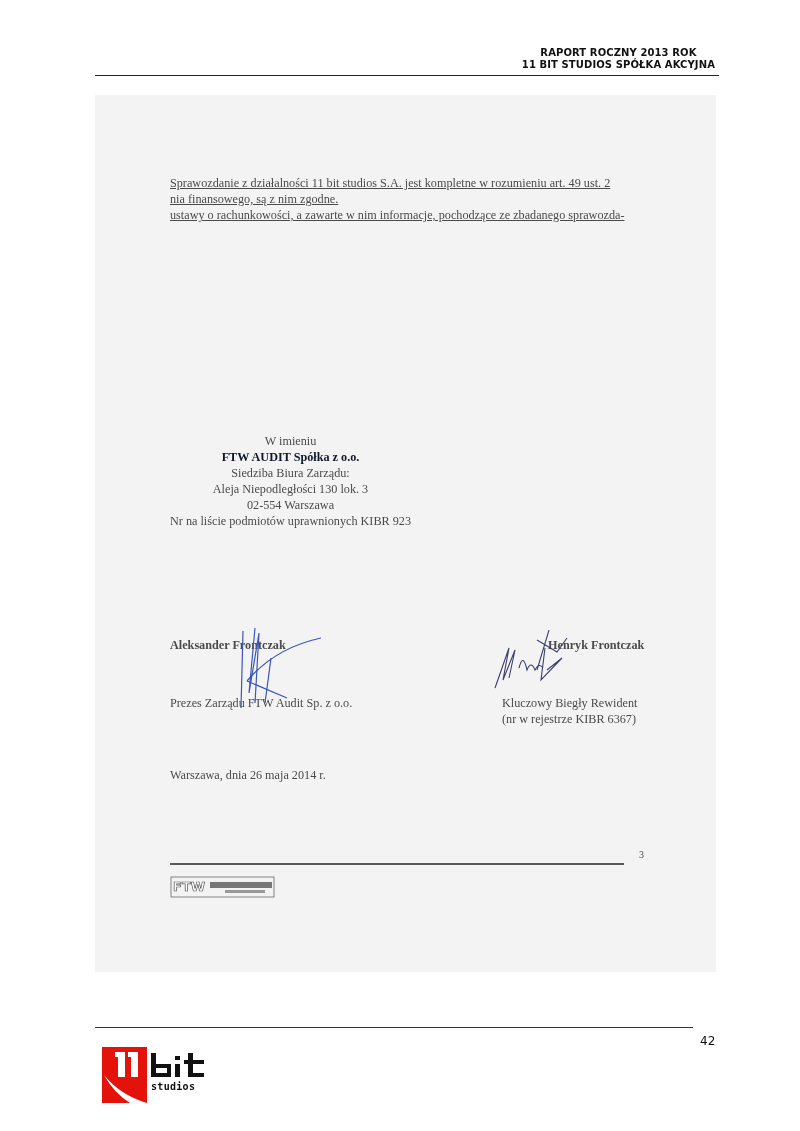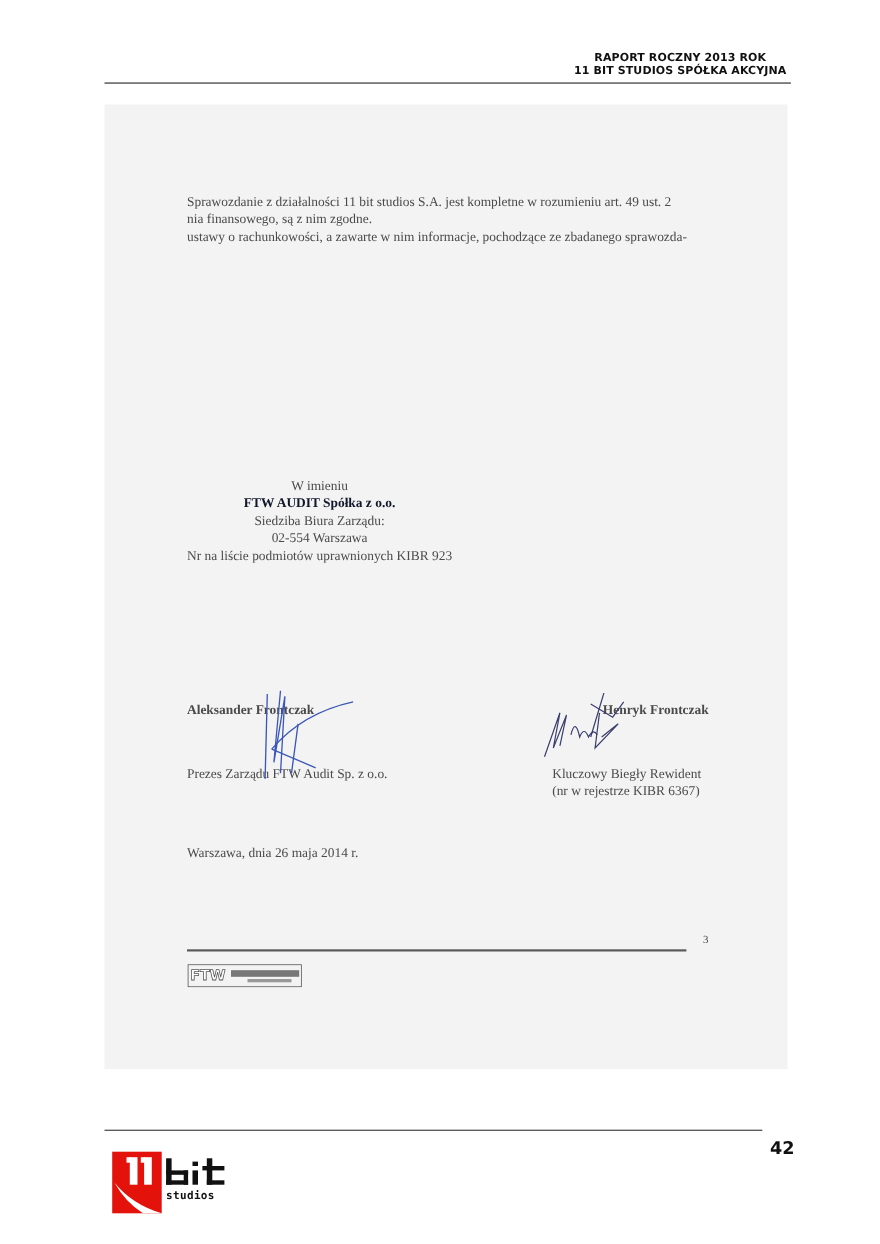--- a/index.html
+++ b/index.html
@@ -14,35 +14,35 @@
   }
   .hdr-line { position: absolute; left: 95px; top: 75px; width: 624px; height: 1px; background: #222; }
   .scan {
     position: absolute; left: 95px; top: 95px; width: 621px; height: 877px;
     background: #f4f3f3;
   }
   .scan .txt {
     font-family: "Liberation Serif", serif; color: #4a4a4a; font-size: 12.2px; line-height: 16px;
   }
   .para { position: absolute; left: 75px; top: 80px; width: 480px; }
-  .para span { display: block; white-space: nowrap; }
+  .para span { display: block; white-space: nowrap; text-decoration: underline; }
   .addr { position: absolute; left: 75px; top: 338px; }
   .addr div { white-space: nowrap; text-align: center; }
   .bold { font-weight: bold; color: #0f172a; }
   .sig-left-name { position: absolute; left: 75px; top: 542px; }
   .sig-left-role { position: absolute; left: 75px; top: 600px; }
   .sig-right-name { position: absolute; left: 453px; top: 542px; }
   .sig-right-role { position: absolute; left: 407px; top: 600px; }
   .city-date { position: absolute; left: 75px; top: 672px; }
   .scan-line { position: absolute; left: 75px; top: 768px; width: 454px; height: 2px; background: #5a5a5a; }
   .scan-pno { position: absolute; left: 544px; top: 752px; font-size: 10px !important; }
   .ftw-logo { position: absolute; left: 75px; top: 781px; width: 105px; height: 22px; }
   .sig-svg { position: absolute; }
   .ftr-line { position: absolute; left: 95px; top: 1027px; width: 598px; height: 1px; background: #333; }
-  .pno { position: absolute; left: 700px; top: 1034px; font-size: 16px; color: #111; font-family: "DejaVu Sans", sans-serif; font-weight: bold; }
+  .pno { position: absolute; left: 700px; top: 1034px; font-size: 12px; color: #111; font-family: "DejaVu Sans", sans-serif; }
   .logo11 { position: absolute; left: 100px; top: 1045px; width: 122px; height: 62px; }
 </style>
 </head>
 <body>
 
 <div class="hdr">
   <div>RAPORT ROCZNY 2013 ROK</div>
   <div>11 BIT STUDIOS SPÓŁKA AKCYJNA</div>
 </div>
 <div class="hdr-line"></div>
@@ -51,20 +51,21 @@
   <div class="txt para">
     <span>Sprawozdanie z działalności 11 bit studios S.A. jest kompletne w rozumieniu art. 49 ust. 2</span>
     <span>nia finansowego, są z nim zgodne.</span>
     <span>ustawy o rachunkowości, a zawarte w nim informacje, pochodzące ze zbadanego sprawozda-</span>
   </div>
 
   <div class="txt addr">
     <div>W imieniu</div>
     <div class="bold">FTW AUDIT Spółka z o.o.</div>
     <div>Siedziba Biura Zarządu:</div>
+    <div>Aleja Niepodległości 130 lok. 3</div>
     <div>02-554 Warszawa</div>
     <div>Nr na liście podmiotów uprawnionych KIBR 923</div>
   </div>
 
   <div class="txt bold sig-left-name">Aleksander Frontczak</div>
   <div class="txt sig-left-role">Prezes Zarządu FTW Audit Sp. z o.o.</div>
 
   <svg class="sig-svg" style="left:140px;top:528px" width="90" height="90" viewBox="0 0 90 90">
     <g fill="none" stroke="#3b56b8" stroke-width="1.2">
       <path d="M8 8 L6 85"></path>

